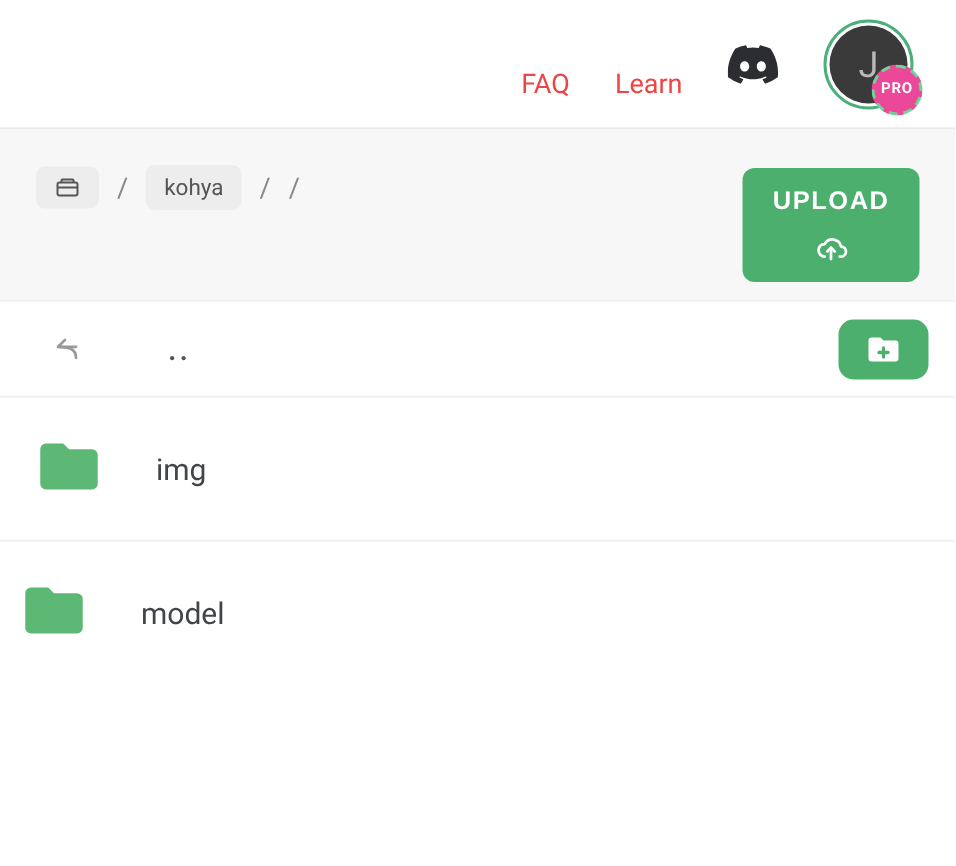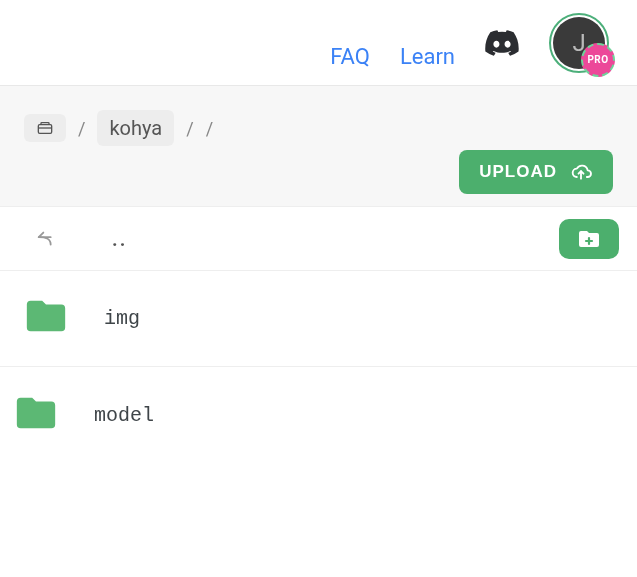--- a/index.html
+++ b/index.html
@@ -13,22 +13,22 @@
     }
     .topnav {
       display: flex;
       align-items: center;
       justify-content: flex-end;
       gap: 30px;
       padding: 0 28px;
       height: 85px;
     }
     .nav-link {
-      font-size: 22px;
-      color: #3b82f6;
+      font-size: 18px;
+      color: #ef4444;
       cursor: pointer;
       margin-top: 28px;
     }
     .discord-icon {
       display:flex; align-items:center; justify-content:center;
       cursor:pointer;
     }
     .avatar-wrap {
       position: relative;
       width: 60px;
@@ -68,21 +68,21 @@
     .crumbs {
       display: flex;
       align-items: center;
       gap: 12px;
       flex-wrap: wrap;
     }
     .crumb {
       background: #ededed;
       border-radius: 6px;
       padding: 6px 12px;
-      font-size: 20px;
+      font-size: 15px;
       color: #555;
       cursor: pointer;
       display: inline-flex;
       align-items: center;
     }
     .crumb-sep {
       color: #888;
       font-size: 18px;
     }
     .upload-btn {
@@ -94,20 +94,21 @@
       border-radius: 8px;
       color: #fff;
       font-size: 17px;
       font-weight: 700;
       padding: 12px 20px;
       display: inline-flex;
       align-items: center;
       gap: 12px;
       cursor: pointer;
       letter-spacing: 1px;
+      flex-direction: column;
     }
     .file-list {
       border-top: 1px solid #eee;
     }
     .action-row {
       display: flex;
       align-items: center;
       justify-content: space-between;
       height: 64px;
       padding: 0 18px 0 36px;
@@ -125,21 +126,20 @@
       cursor: pointer;
     }
     .file-row {
       display: flex;
       align-items: center;
       height: 96px;
       padding: 0 20px;
       gap: 32px;
       border-bottom: 1px solid #eee;
       cursor: pointer;
-      font-family: Liberation Mono, monospace;
     }
     .file-row:last-child { border-bottom: none; padding-left: 10px; }
     .folder-icon { flex-shrink: 0; }
     .file-name { font-size: 20px; color: #3f4549; }
   </style>
 </head>
 <body>
 
 <div class="topnav">
   <span class="nav-link">FAQ</span>

